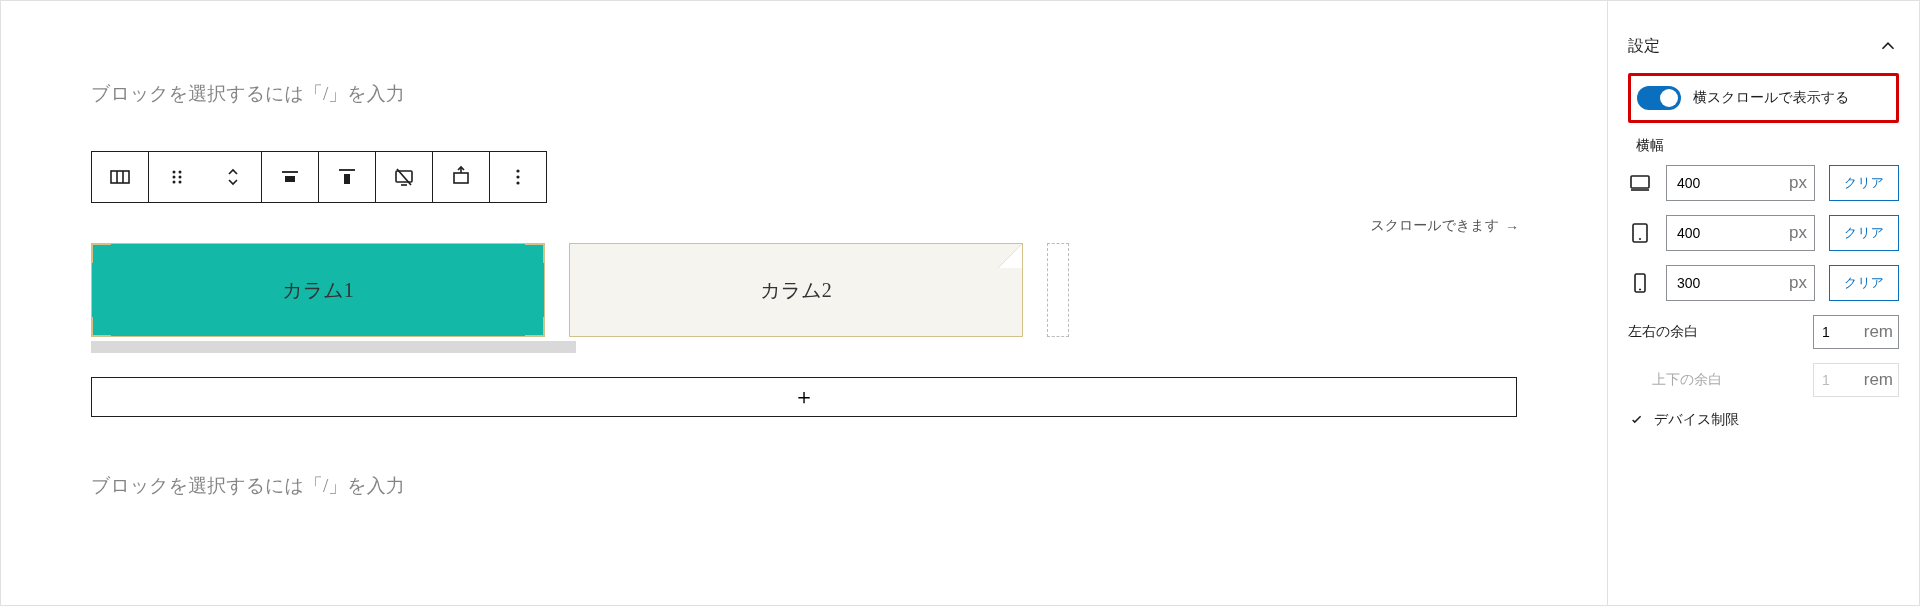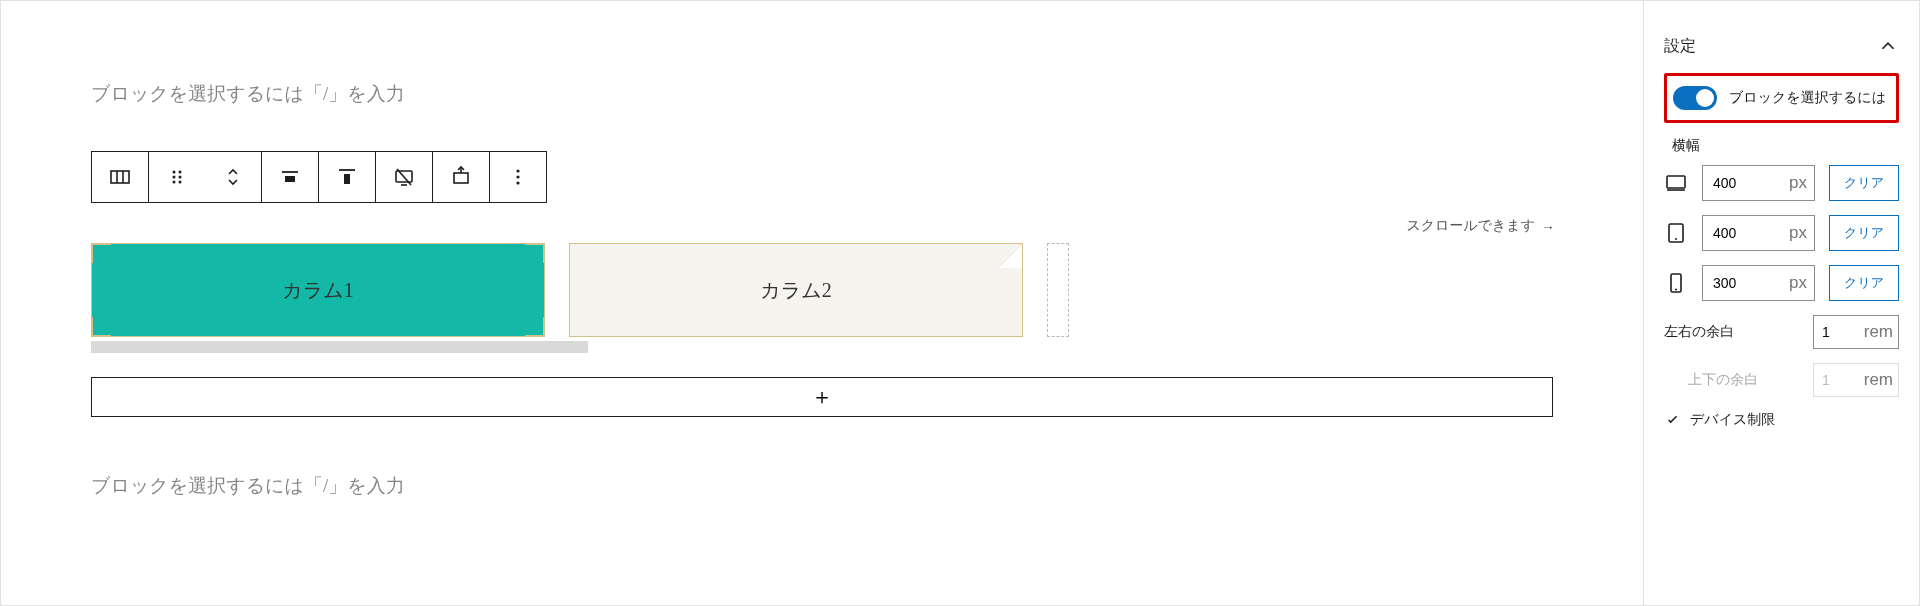--- a/index.html
+++ b/index.html
@@ -139,21 +139,21 @@
       align-items: center;
       justify-content: center;
       font-size: 22px;
       cursor: pointer;
     }
 
     .placeholder-text.bottom { margin-top: 56px; margin-bottom: 0; }
 
     
     .sidebar {
-      width: 276px;
+      width: 312px;
       border-left: 1px solid #e0e0e0;
       padding: 16px 20px 0 20px;
       font-size: 14px;
       color: #1e1e1e;
       overflow: hidden;
     }
     .panel-header {
       display: flex;
       align-items: center;
       justify-content: space-between;
@@ -386,21 +386,21 @@
     <span class="title">設定</span>
     <svg class="chev" viewBox="0 0 24 24" fill="none" stroke="currentColor" stroke-width="1.8">
         <polyline points="6 15 12 9 18 15"></polyline>
       </svg>
   </div>
 
   <div class="highlight-box">
     <div class="toggle">
         <div class="knob"></div>
       </div>
-    <span>ブロックを選択するには</span>
+    <span>横スクロールで表示する</span>
   </div>
 
   <div class="section-label">横幅</div>
 
   <div class="width-row">
     <svg class="device-icon" viewBox="0 0 24 24" fill="none" stroke="currentColor" stroke-width="1.6">
         <rect x="3" y="5" width="18" height="12" rx="1"></rect>
         <line x1="3" y1="19" x2="21" y2="19"></line>
       </svg>
     <div class="num-input-wrap">

